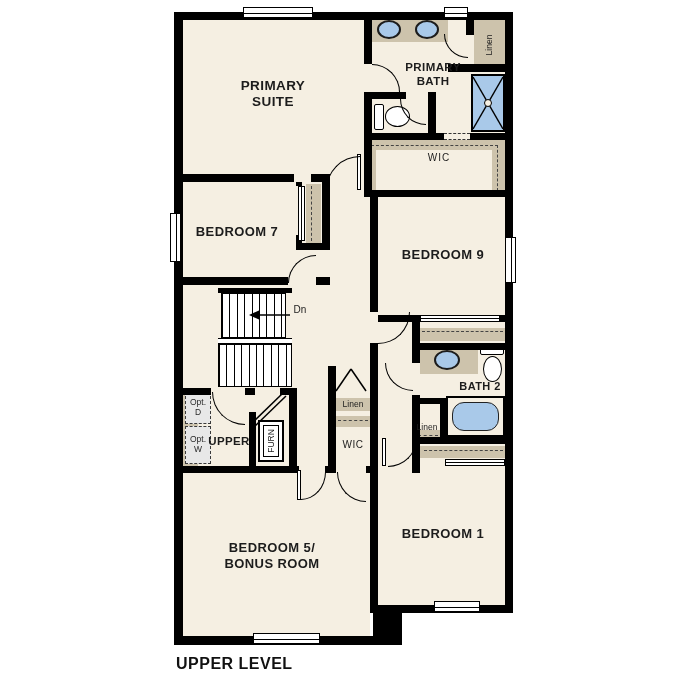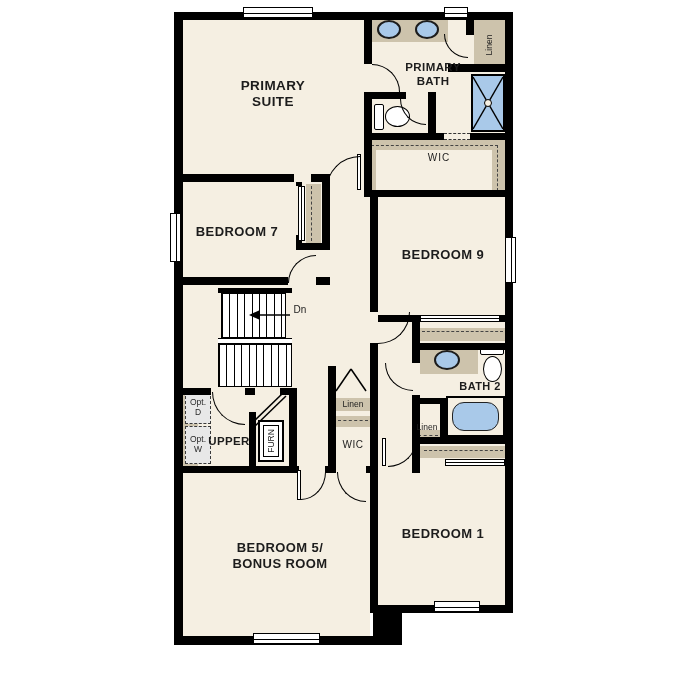--- a/index.html
+++ b/index.html
@@ -205,16 +205,17 @@
   <div class="lbl lbl-room" style="left:237px;top:232px">BEDROOM 7</div>
   <div class="lbl lbl-room" style="left:443px;top:255px">BEDROOM 9</div>
   <div class="lbl" style="left:300px;top:310px;font-size:10px">Dn</div>
   <div class="lbl lbl-room" style="left:229px;top:441px;font-size:11.5px">UPPER</div>
   <div class="lbl lbl-small lbl-rot" style="left:271px;top:441px">FURN</div>
   <div class="lbl lbl-small" style="left:353px;top:404px">Linen</div>
   <div class="lbl" style="left:353px;top:445px;font-size:10px;letter-spacing:.5px">WIC</div>
   <div class="lbl lbl-room" style="left:480px;top:387px;font-size:11px">BATH 2</div>
   <div class="lbl lbl-small" style="left:427px;top:427px">Linen</div>
   <div class="lbl lbl-room" style="left:443px;top:534px">BEDROOM 1</div>
-  <div class="lbl lbl-room" style="left:280px;top:556px">BEDROOM 5/
+  <div class="lbl lbl-room" style="left:272px;top:556px">BEDROOM 5/
 BONUS ROOM</div>
 
+  <div id="plan-title" style="left:176px;top:655px">UPPER LEVEL</div>
 </div>
 
 </body></html>

